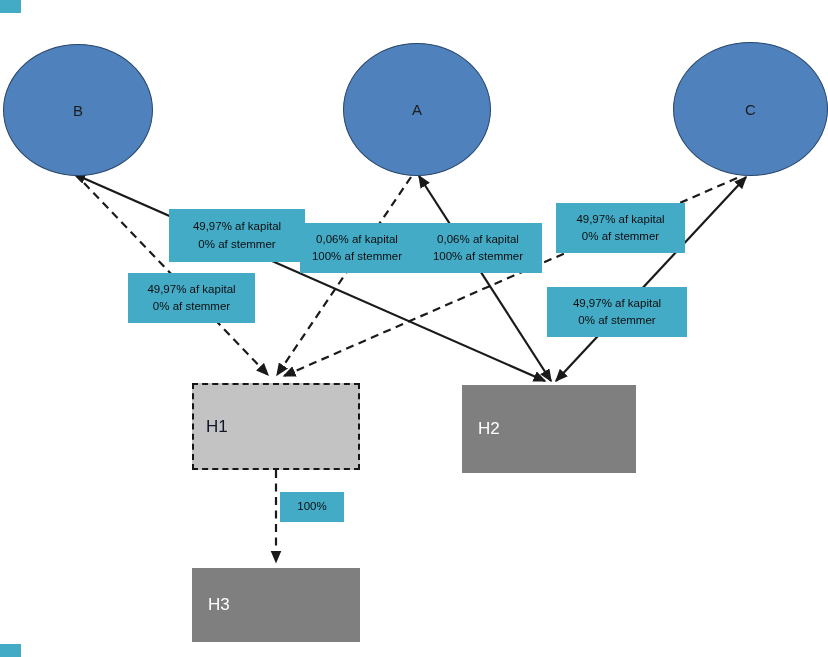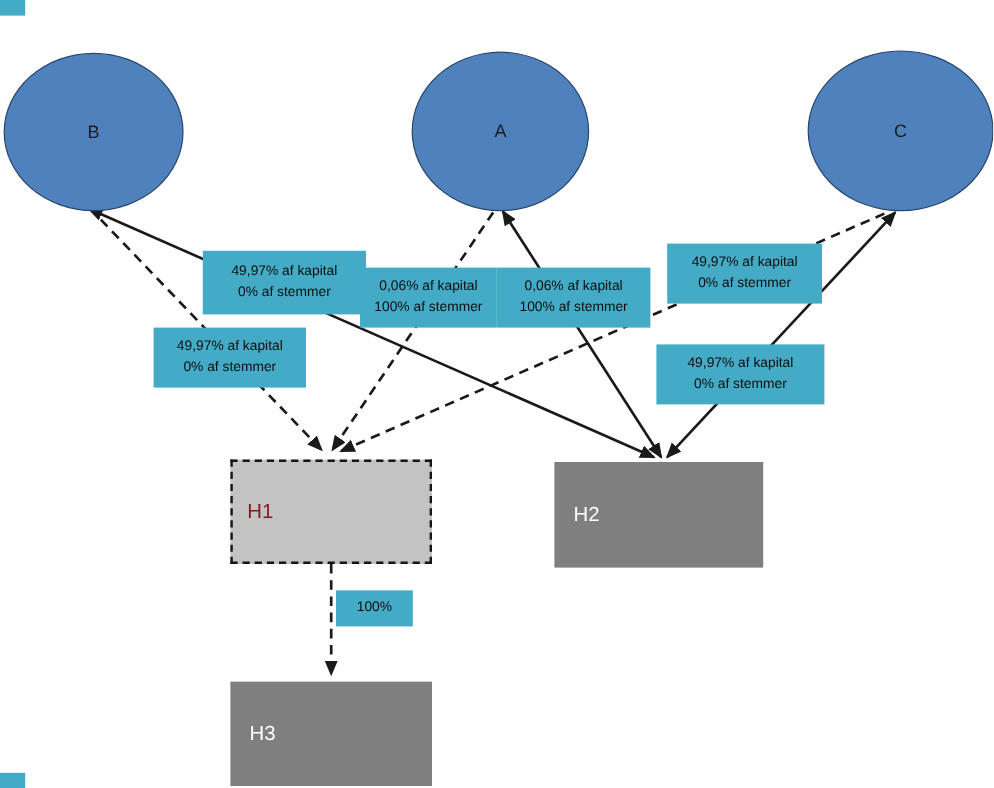--- a/index.html
+++ b/index.html
@@ -11,21 +11,21 @@
   .circle {
     position:absolute; border-radius:50%;
     background:var(--node_blue); border:1.5px solid var(--node_border);
     display:flex; align-items:center; justify-content:center;
     font-size:15px; color:#1c1c1c; box-sizing:border-box;
   }
   .hbox {
     position:absolute; display:flex; align-items:center;
     padding-left:16px; font-size:17px; box-sizing:border-box;
   }
-  .hbox.light { background:var(--gray_light); border:2px dashed #161616; color:#7f1d1d;padding-left:12px; }
+  .hbox.light { background:var(--gray_light); border:2px dashed #161616; color:#0f172a;padding-left:12px; }
   .hbox.dark  { background:var(--gray_dark); color:#ffffff; }
   .elabel {
     position:absolute; background:var(--teal); color:#0d0d0d;
     display:flex; flex-direction:column; align-items:center; justify-content:center;
     font-size:11.5px; line-height:1.5; text-align:center; box-sizing:border-box;
   }
   .corner { position:absolute; background:var(--teal); }
 </style>
 </head>
 <body>
@@ -62,21 +62,21 @@
   <div class="circle" style="left:673px; top:42px; width:155px; height:134px;">
     <span>C</span>
   </div>
 
   <div class="hbox light" style="left:192px; top:383px; width:168px; height:87px;">
     <span>H1</span>
   </div>
   <div class="hbox dark" style="left:462px; top:385px; width:174px; height:88px;">
     <span>H2</span>
   </div>
-  <div class="hbox dark" style="left:192px; top:568px; width:168px; height:87px;">
+  <div class="hbox dark" style="left:192px; top:568px; width:168px; height:74px;">
     <span>H3</span>
   </div>
 
   <div class="elabel" style="left:300px; top:223px; width:114px; height:50px;">
     <span>0,06% af kapital</span>
     <span>100% af stemmer</span>
   </div>
   <div class="elabel" style="left:414px; top:223px; width:128px; height:50px;">
     <span>0,06% af kapital</span>
     <span>100% af stemmer</span>

